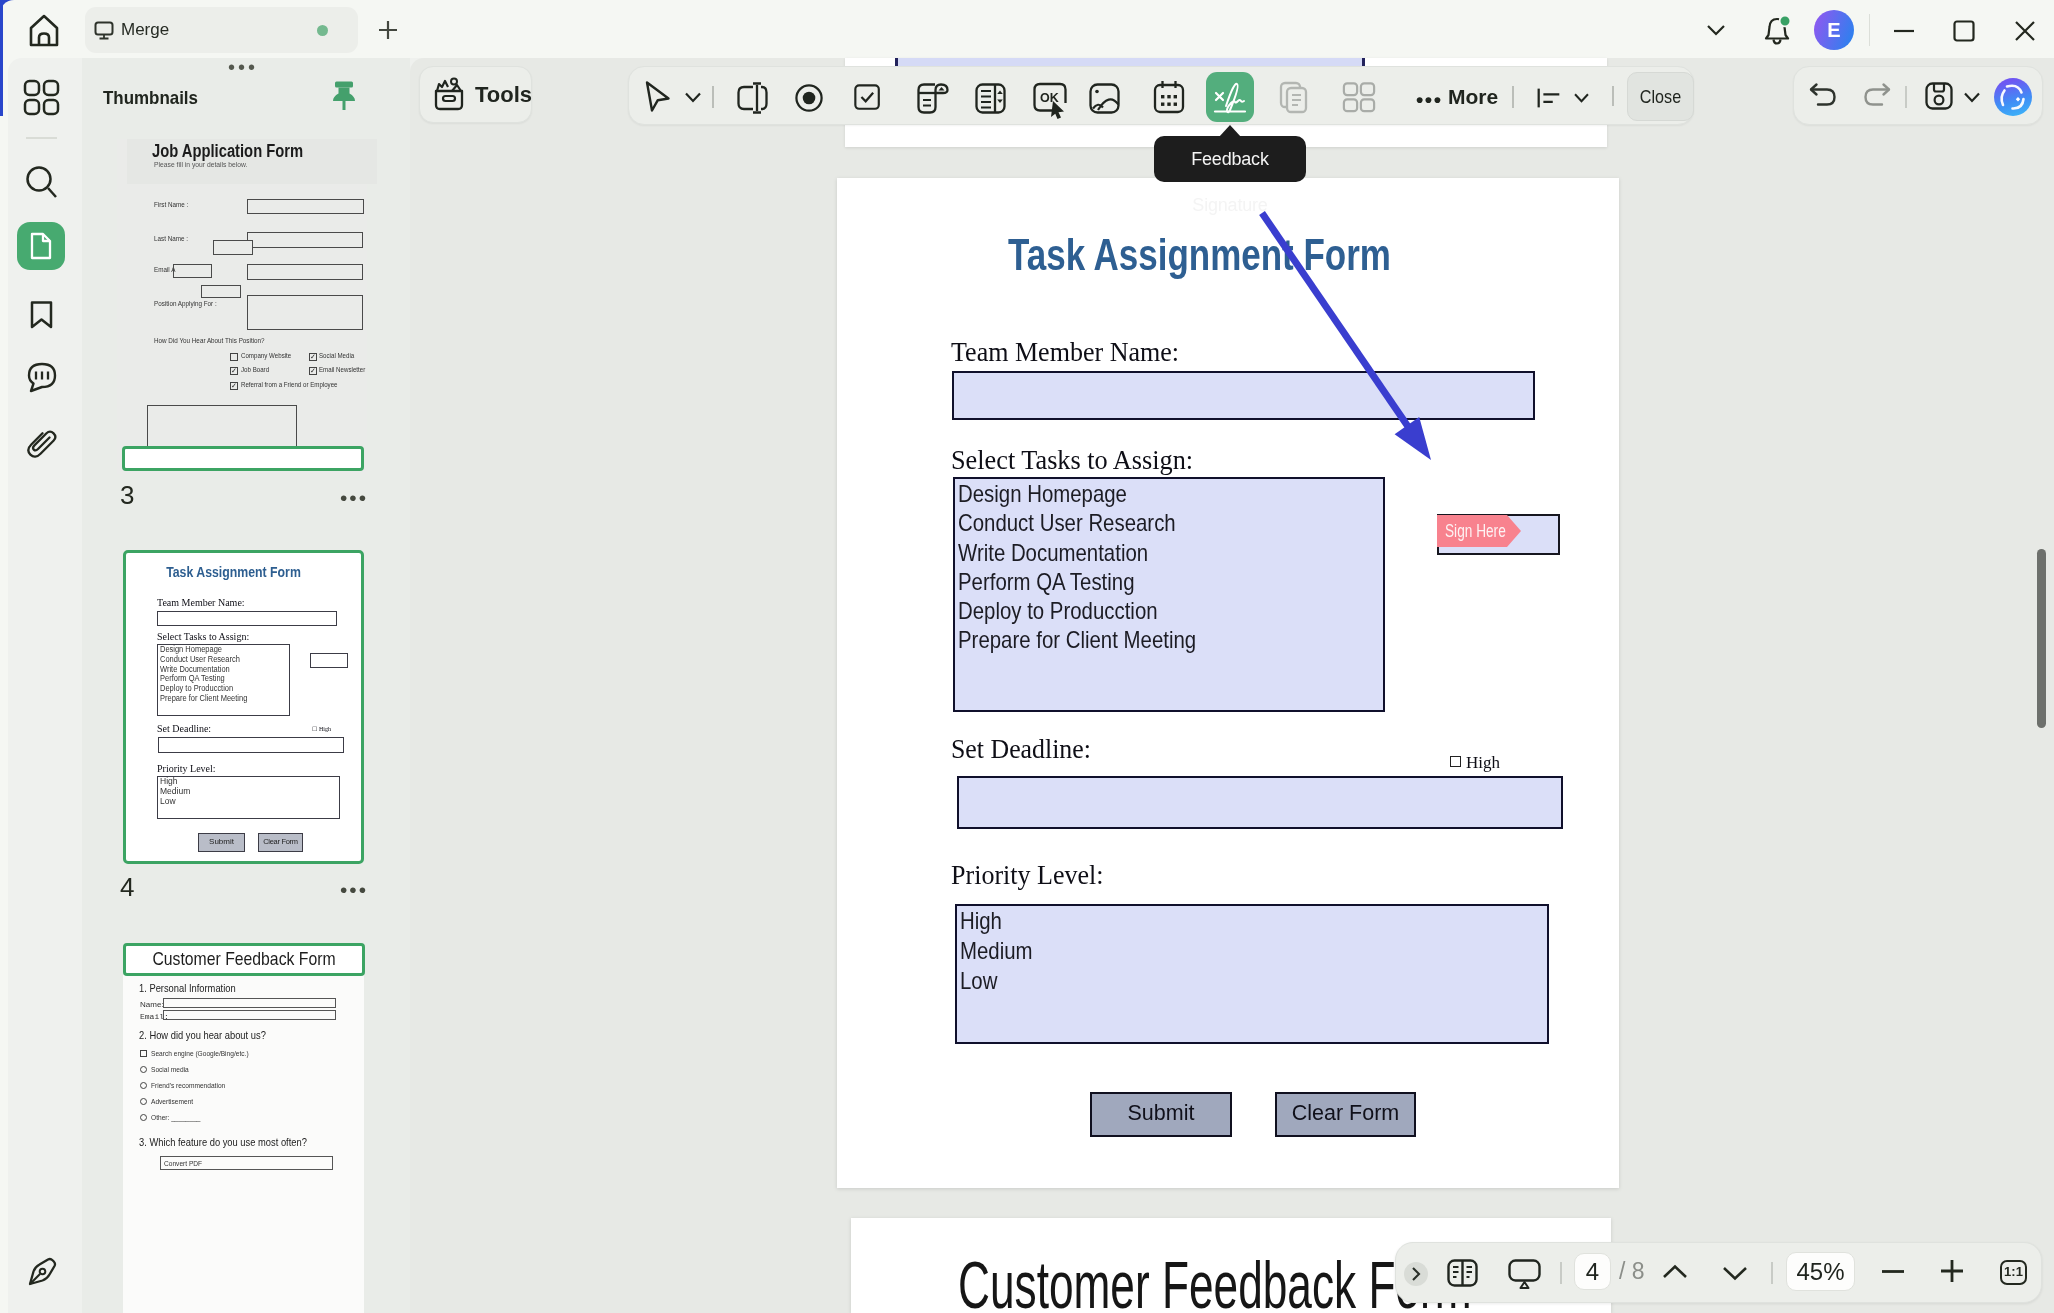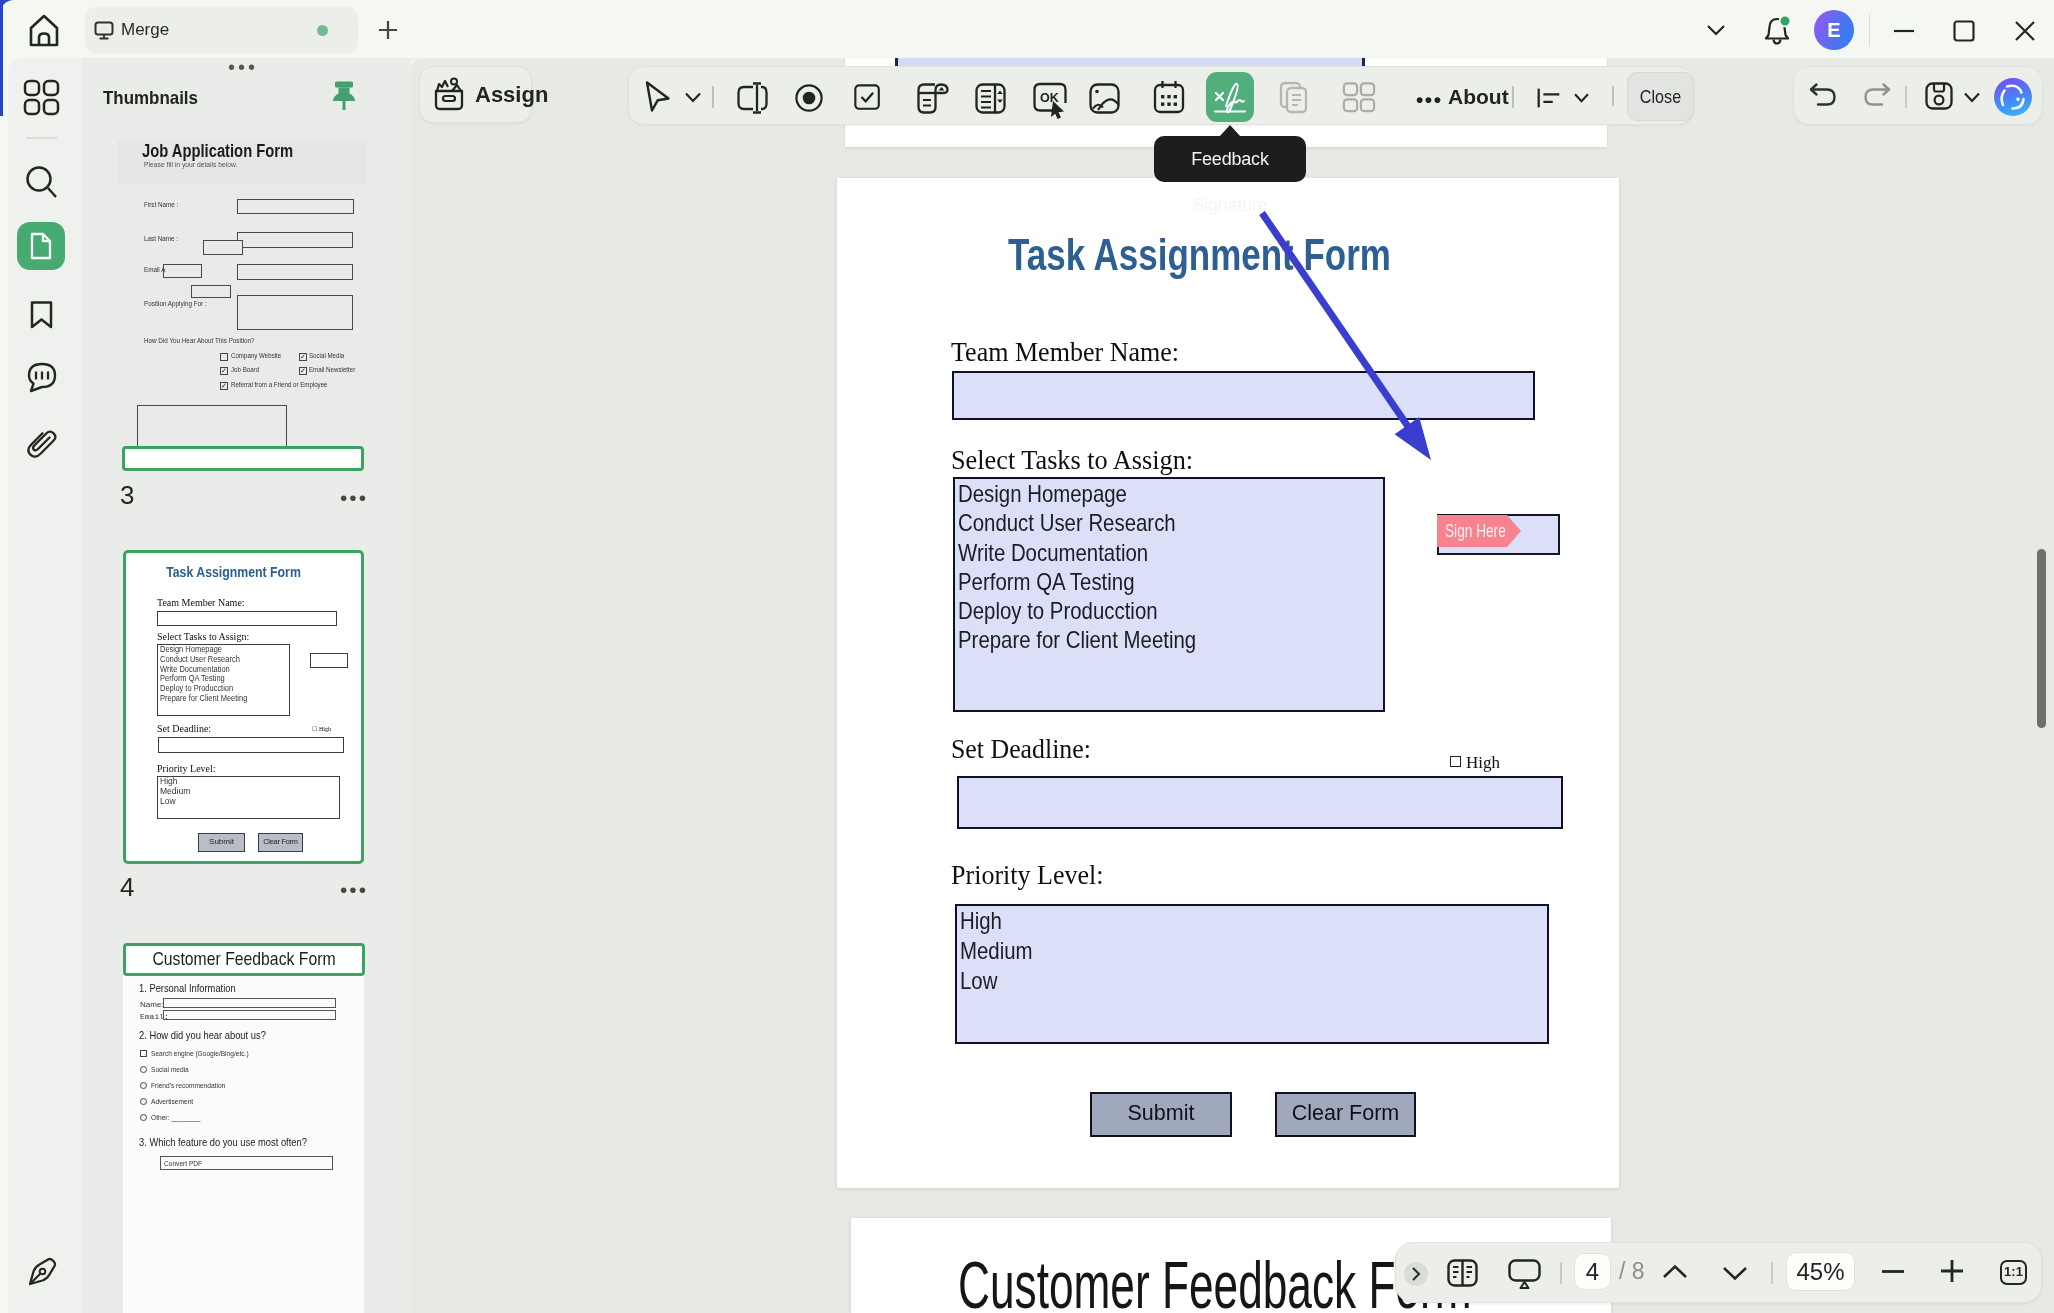--- a/index.html
+++ b/index.html
@@ -101,21 +101,21 @@
   <div class="abs" style="z-index:2;left:0;top:0;">
     <div class="abs" style="left:228px;top:64px;width:36px;height:6px;color:#55594f;font-size:20px;letter-spacing:3px;line-height:6px;">•••</div>
     <div class="abs" style="left:103px;top:87px;font-size:18.5px;font-weight:bold;color:#20251e;white-space:nowrap;transform:scaleX(0.915);transform-origin:0 0;">Thumbnails</div>
     <svg class="abs" style="left:330px;top:80px;" width="28" height="32" viewBox="0 0 28 32">
       <rect x="5" y="1.5" width="18" height="6" rx="1.5" fill="#44a06c"></rect>
       <path d="M8.5 7.5 H19.5 V13.5 Q25 16.5 25 21 H3 Q3 16.5 8.5 13.5 Z" fill="#44a06c"></path>
       <path d="M14 21 V30" stroke="#44a06c" stroke-width="3"></path>
     </svg>
 
     <div class="abs" style="left:117px;top:139px;width:250px;height:335px;background:#eaebe9;"></div>
-    <div id="thumb3" class="abs" style="left:117px;top:139px;width:250px;height:335px;overflow:hidden;">
+    <div id="thumb3" class="abs" style="left:127px;top:139px;width:250px;height:335px;overflow:hidden;">
       <div class="abs" style="left:0;top:0;width:250px;height:45px;background:#e5e7e4;"></div>
       <div class="abs" style="left:25px;top:2px;font-size:18px;font-weight:bold;color:#1b1b1b;white-space:nowrap;transform:scaleX(0.82);transform-origin:0 0;">Job Application Form</div>
       <div class="abs" style="left:27px;top:21px;font-size:7.5px;color:#555;white-space:nowrap;transform:scaleX(0.9);transform-origin:0 0;">Please fill in your details below.</div>
       <div class="abs" style="left:27px;top:62px;font-size:7px;color:#333;white-space:nowrap;transform:scaleX(0.9);transform-origin:0 0;">First Name :</div>
       <div class="abs" style="left:120px;top:60px;width:117px;height:15px;border:1.5px solid #4a4a4a;box-sizing:border-box;"></div>
       <div class="abs" style="left:27px;top:96px;font-size:7px;color:#333;white-space:nowrap;transform:scaleX(0.9);transform-origin:0 0;">Last Name :</div>
       <div class="abs" style="left:120px;top:93px;width:116px;height:16px;border:1.5px solid #4a4a4a;box-sizing:border-box;"></div>
       <div class="abs" style="left:86px;top:101px;width:40px;height:15px;border:1.5px solid #4a4a4a;box-sizing:border-box;background:#eaebe9;"></div>
       <div class="abs" style="left:27px;top:127px;font-size:7px;color:#333;white-space:nowrap;transform:scaleX(0.9);transform-origin:0 0;">Email A</div>
       <div class="abs" style="left:46px;top:125px;width:39px;height:14px;border:1.5px solid #4a4a4a;box-sizing:border-box;"></div>
@@ -226,21 +226,21 @@
       </svg>
     </div>
 
     <div class="abs" style="left:851px;top:1218px;width:760px;height:95px;background:#ffffff;box-shadow:0 1px 4px rgba(0,0,0,.13);"></div>
     <div class="abs" style="left:958px;top:1247px;font-size:66px;color:#161616;white-space:nowrap;transform:scaleX(0.67);transform-origin:0 0;">Customer Feedback Form</div>
 
     <div class="abs" style="left:2037px;top:549px;width:9px;height:179px;border-radius:5px;background:#6d706c;"></div>
   </div>
 
   <div class="abs" style="left:419px;top:66px;width:113px;height:57px;background:#eceeea;border:1px solid #dfe2de;border-radius:14px;box-sizing:border-box;z-index:3;box-shadow:0 1px 2px rgba(0,0,0,.05);"></div>
-  <div class="abs" style="left:475px;top:82px;font-size:22px;font-weight:bold;color:#20251f;z-index:4;">Assign</div>
+  <div class="abs" style="left:475px;top:82px;font-size:22px;font-weight:bold;color:#20251f;z-index:4;">Tools</div>
 
   <div id="toolbar" class="abs" style="left:628px;top:66px;width:1066px;height:59px;background:#eceeea;border:1px solid #dfe2de;border-radius:16px;box-sizing:border-box;z-index:3;box-shadow:0 1px 2px rgba(0,0,0,.05);"></div>
   <div id="tbicons" class="abs" style="left:0;top:0;z-index:4;">
 
     <svg class="abs" style="left:430px;top:76px;" width="38" height="38" viewBox="0 0 38 38">
       <path d="M6 15 H32 V29 Q32 33 28 33 H10 Q6 33 6 29 Z" fill="none" stroke="#20251f" stroke-width="2.3" stroke-linejoin="round"></path>
       <rect x="13" y="20" width="12" height="5" rx="2.5" fill="none" stroke="#20251f" stroke-width="2.2"></rect>
       <path d="M7 15 L9 8 L12 11 L15 5 L18 11" fill="none" stroke="#20251f" stroke-width="2.2" stroke-linejoin="round"></path>
       <path d="M22 15 L27 9 L31 15" fill="none" stroke="#20251f" stroke-width="2.2" stroke-linejoin="round"></path>
       <circle cx="24" cy="5.5" r="3" fill="none" stroke="#20251f" stroke-width="2"></circle>
@@ -323,21 +323,21 @@
     </svg>
 
     <svg class="abs" style="left:1342px;top:81px;" width="34" height="33" viewBox="0 0 36 34">
       <rect x="2" y="2" width="14" height="12.5" rx="3.5" fill="none" stroke="#a9aca8" stroke-width="2.3"></rect>
       <rect x="20" y="2" width="14" height="12.5" rx="3.5" fill="none" stroke="#a9aca8" stroke-width="2.3"></rect>
       <rect x="2" y="19" width="14" height="12.5" rx="3.5" fill="none" stroke="#a9aca8" stroke-width="2.3"></rect>
       <rect x="20" y="19" width="14" height="12.5" rx="3.5" fill="none" stroke="#a9aca8" stroke-width="2.3"></rect>
     </svg>
 
     <div class="abs" style="left:1416px;top:88px;font-size:21px;letter-spacing:1.5px;color:#20251f;font-weight:bold;">•••</div>
-    <div class="abs" style="left:1448px;top:85px;font-size:21px;font-weight:bold;color:#20251f;">About</div>
+    <div class="abs" style="left:1448px;top:85px;font-size:21px;font-weight:bold;color:#20251f;">More</div>
     <div class="abs" style="left:1512px;top:86px;width:2px;height:22px;background:#bbbeb9;"></div>
 
     <svg class="abs" style="left:1534px;top:83px;" width="30" height="30" viewBox="0 0 32 32">
       <path d="M5 6 V26" stroke="#20251f" stroke-width="2.4"></path>
       <path d="M10 12 H27 M10 20 H20" stroke="#20251f" stroke-width="2.4"></path>
     </svg>
     <svg class="abs" style="left:1573px;top:92px;" width="17" height="12" viewBox="0 0 18 13">
       <path d="M2 2.5 L9 10 L16 2.5" fill="none" stroke="#20251f" stroke-width="2.2"></path>
     </svg>
     <div class="abs" style="left:1612px;top:86px;width:2px;height:20px;background:#bbbeb9;"></div>

